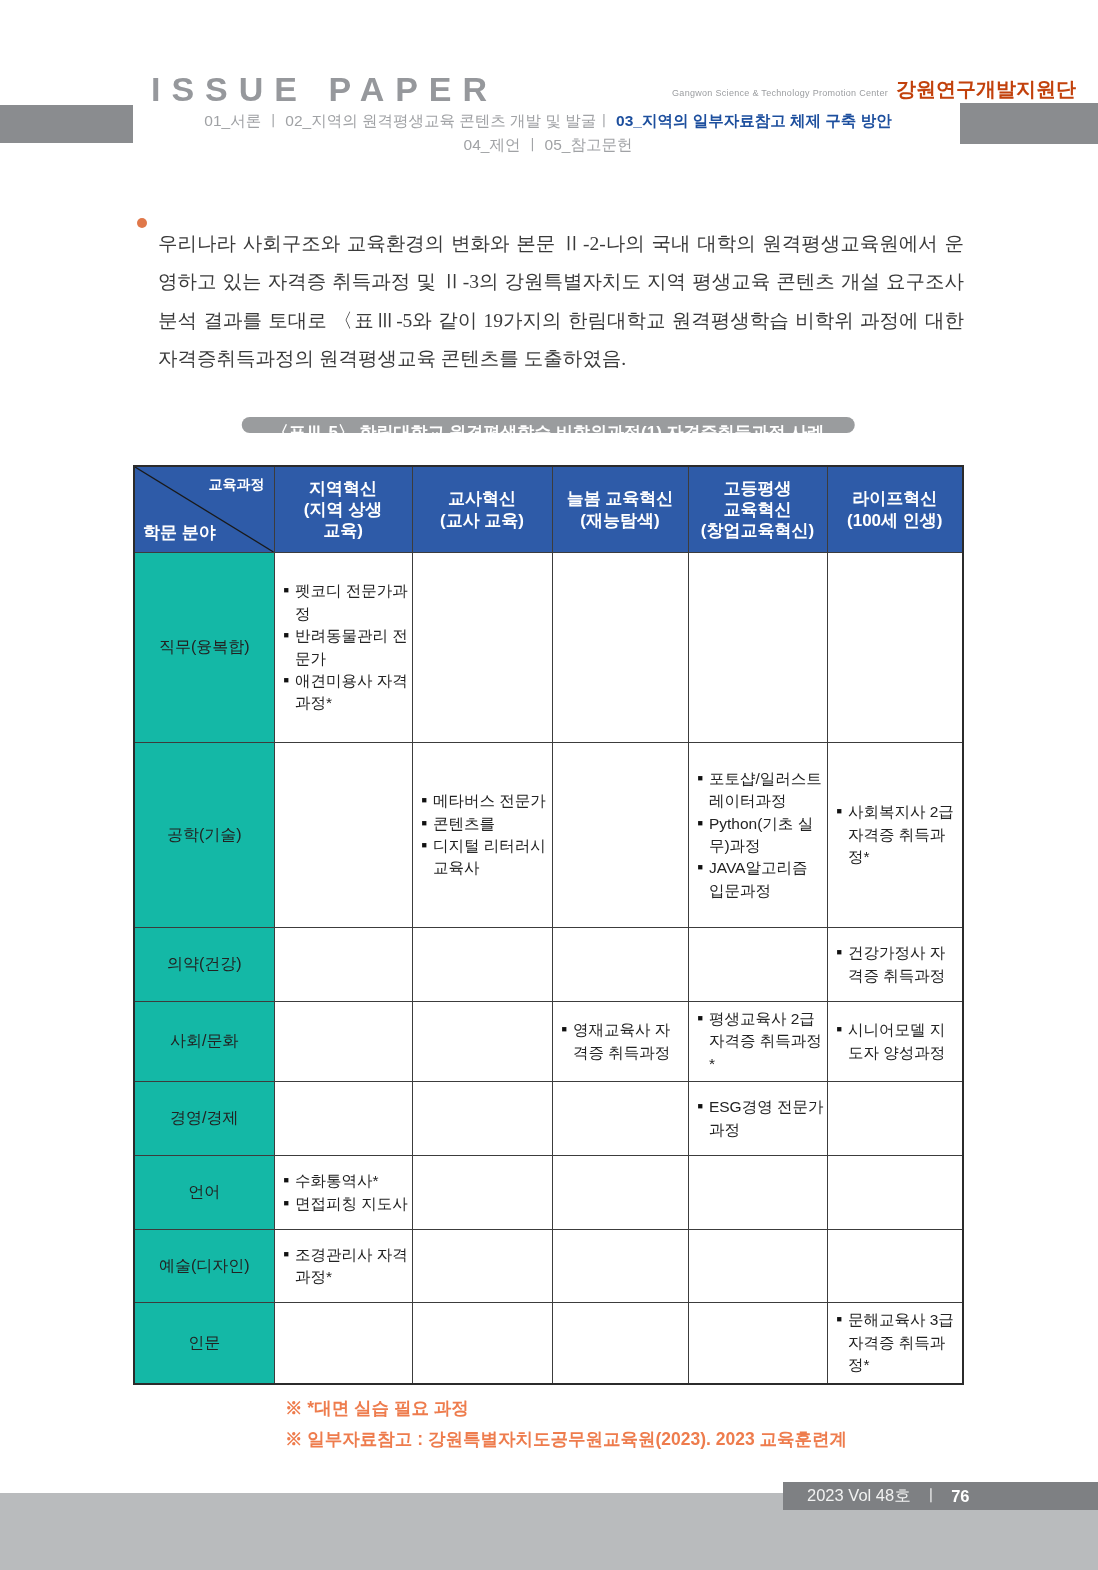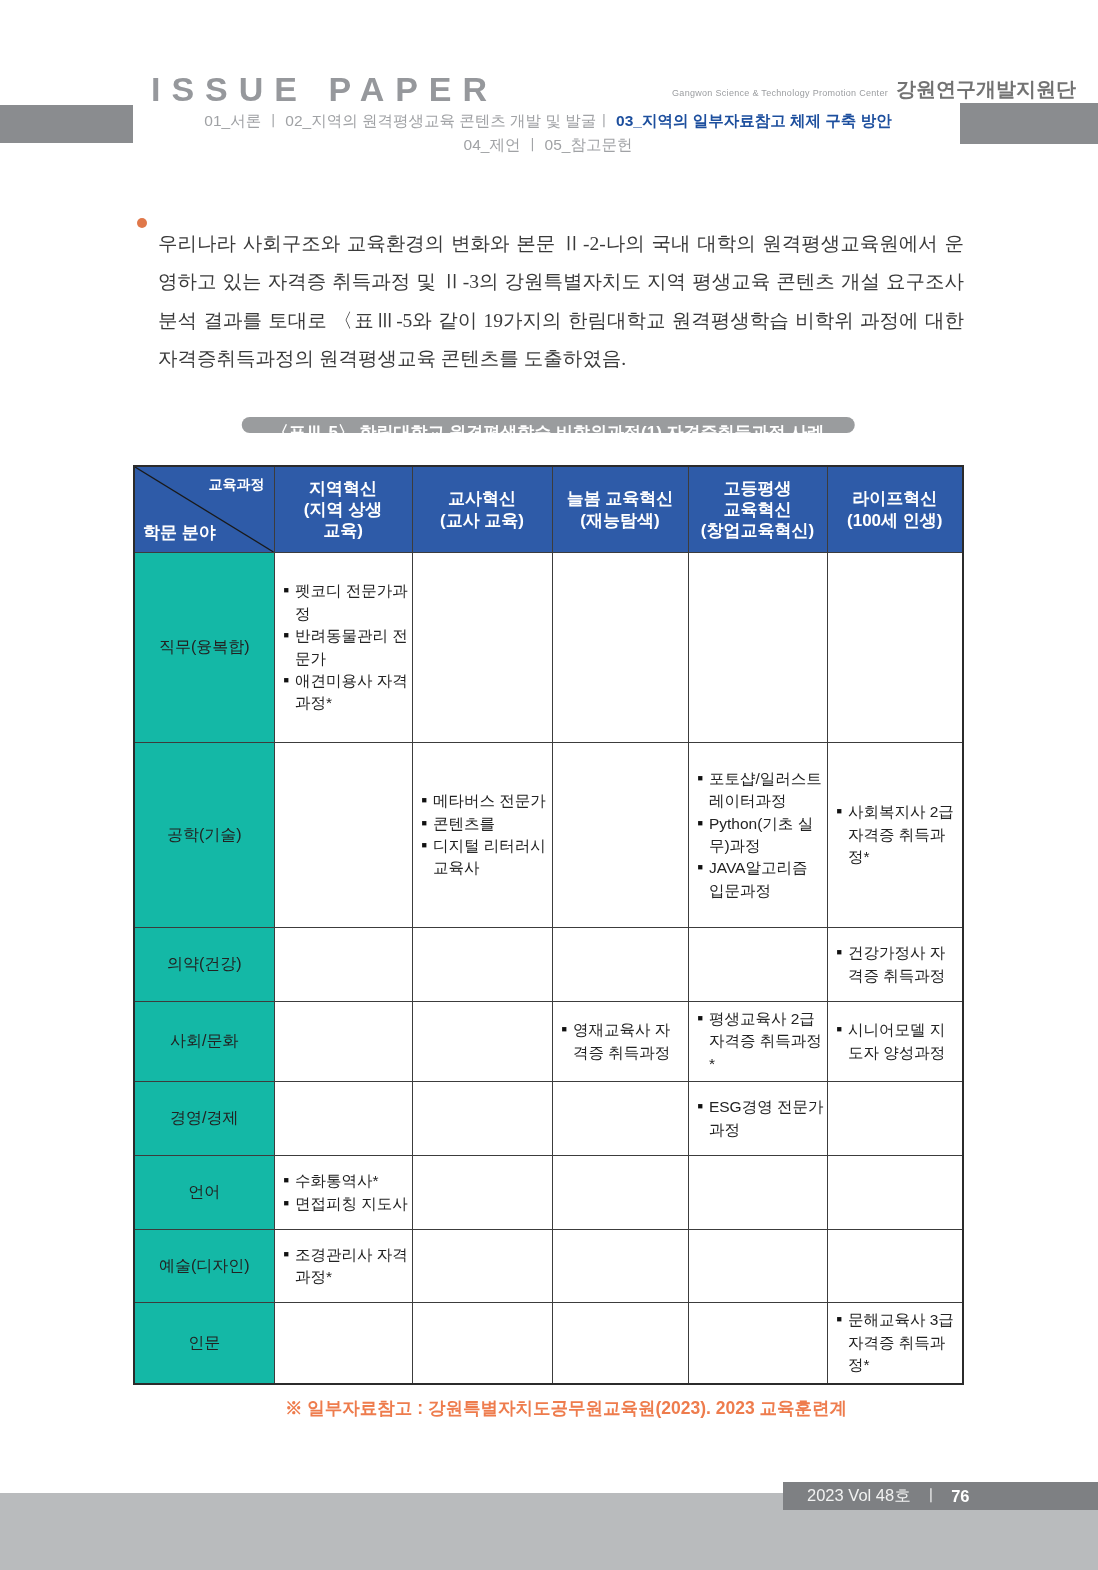--- a/index.html
+++ b/index.html
@@ -4,21 +4,21 @@
 <style>
   html,body{margin:0;padding:0;background:#ffffff;}
   body{width:1098px;height:1570px;position:relative;overflow:hidden;
        font-family:"Liberation Sans",sans-serif;color:#333;}
 
   
   .masthead{position:absolute;left:135px;top:70px;font-size:34px;font-weight:700;
             color:#96989c;letter-spacing:11px;white-space:nowrap;margin-left:16px;}
   .brand{position:absolute;right:22px;top:76px;display:flex;align-items:baseline;gap:8px;white-space:nowrap;}
   .brand .en{font-size:9px;color:#9b9da0;letter-spacing:.3px;}
-  .brand .kr{font-size:20px;font-weight:700;color:#737373;}
+  .brand .kr{font-size:20px;font-weight:700;color:#c2410c;}
   .band-left{position:absolute;left:0;top:105px;width:133px;height:38px;background:#8a8c8f;}
   .band-right{position:absolute;left:960px;top:103px;width:138px;height:41px;background:#8a8c8f;}
   .nav{position:absolute;left:133px;top:109px;width:830px;text-align:center;
        font-size:15.5px;line-height:24px;color:#a0a2a5;}
   .nav .active{color:#1d4f9e;font-weight:700;}
 
   
   .lead{position:absolute;left:158px;top:205px;width:806px;
         font-family:"Liberation Serif",serif;font-size:19.5px;line-height:38.5px;
         color:#3a3a3a;text-align:justify;}
@@ -295,20 +295,21 @@
                 <span class="itx">문해교육사 3급 자격증 취득과정*</span>
               </li>
             </ul>
           </td>
         </tr>
       </tbody>
   </table>
 </div>
 
 <div class="footnotes">
+  <div>※ *대면 실습 필요 과정</div>
   <div>※ 일부자료참고 : 강원특별자치도공무원교육원(2023). 2023 교육훈련계</div>
 </div>
 
 <div class="footer-block"></div>
 <div class="footer-bar">
   <span>2023 Vol 48호</span>
   <span>ㅣ</span>
   <span class="pg">76</span>
 </div>
 

